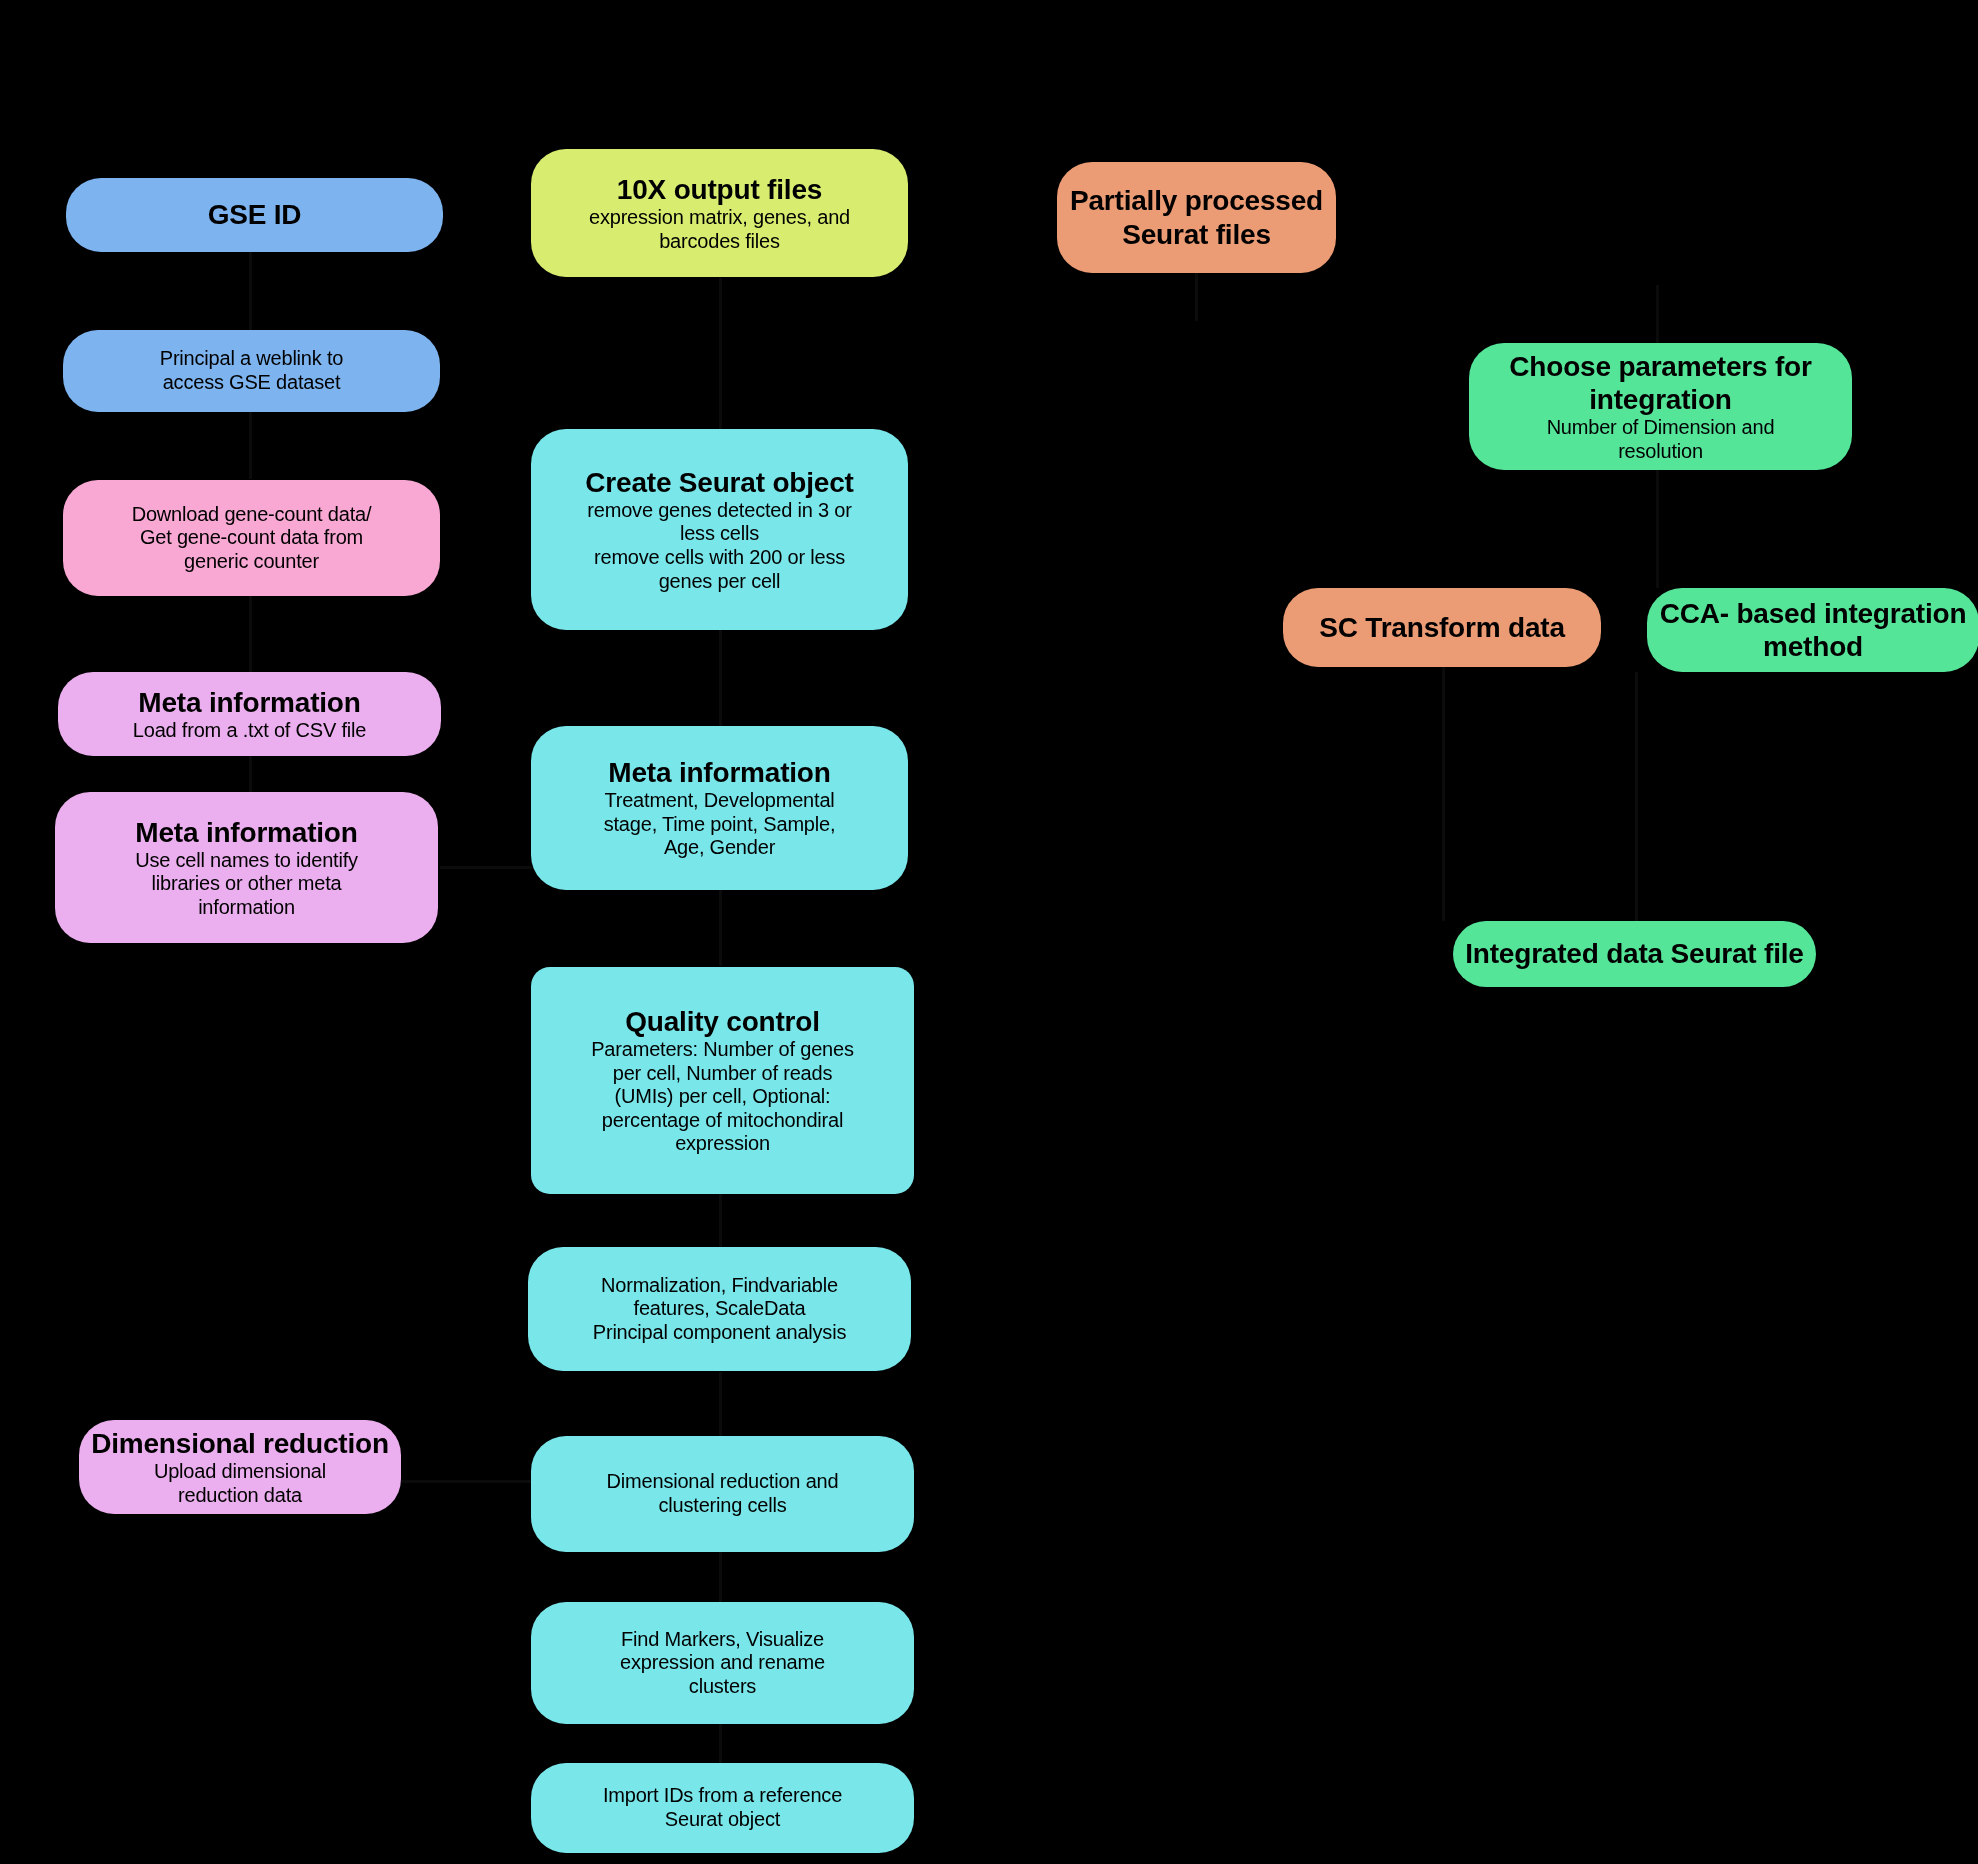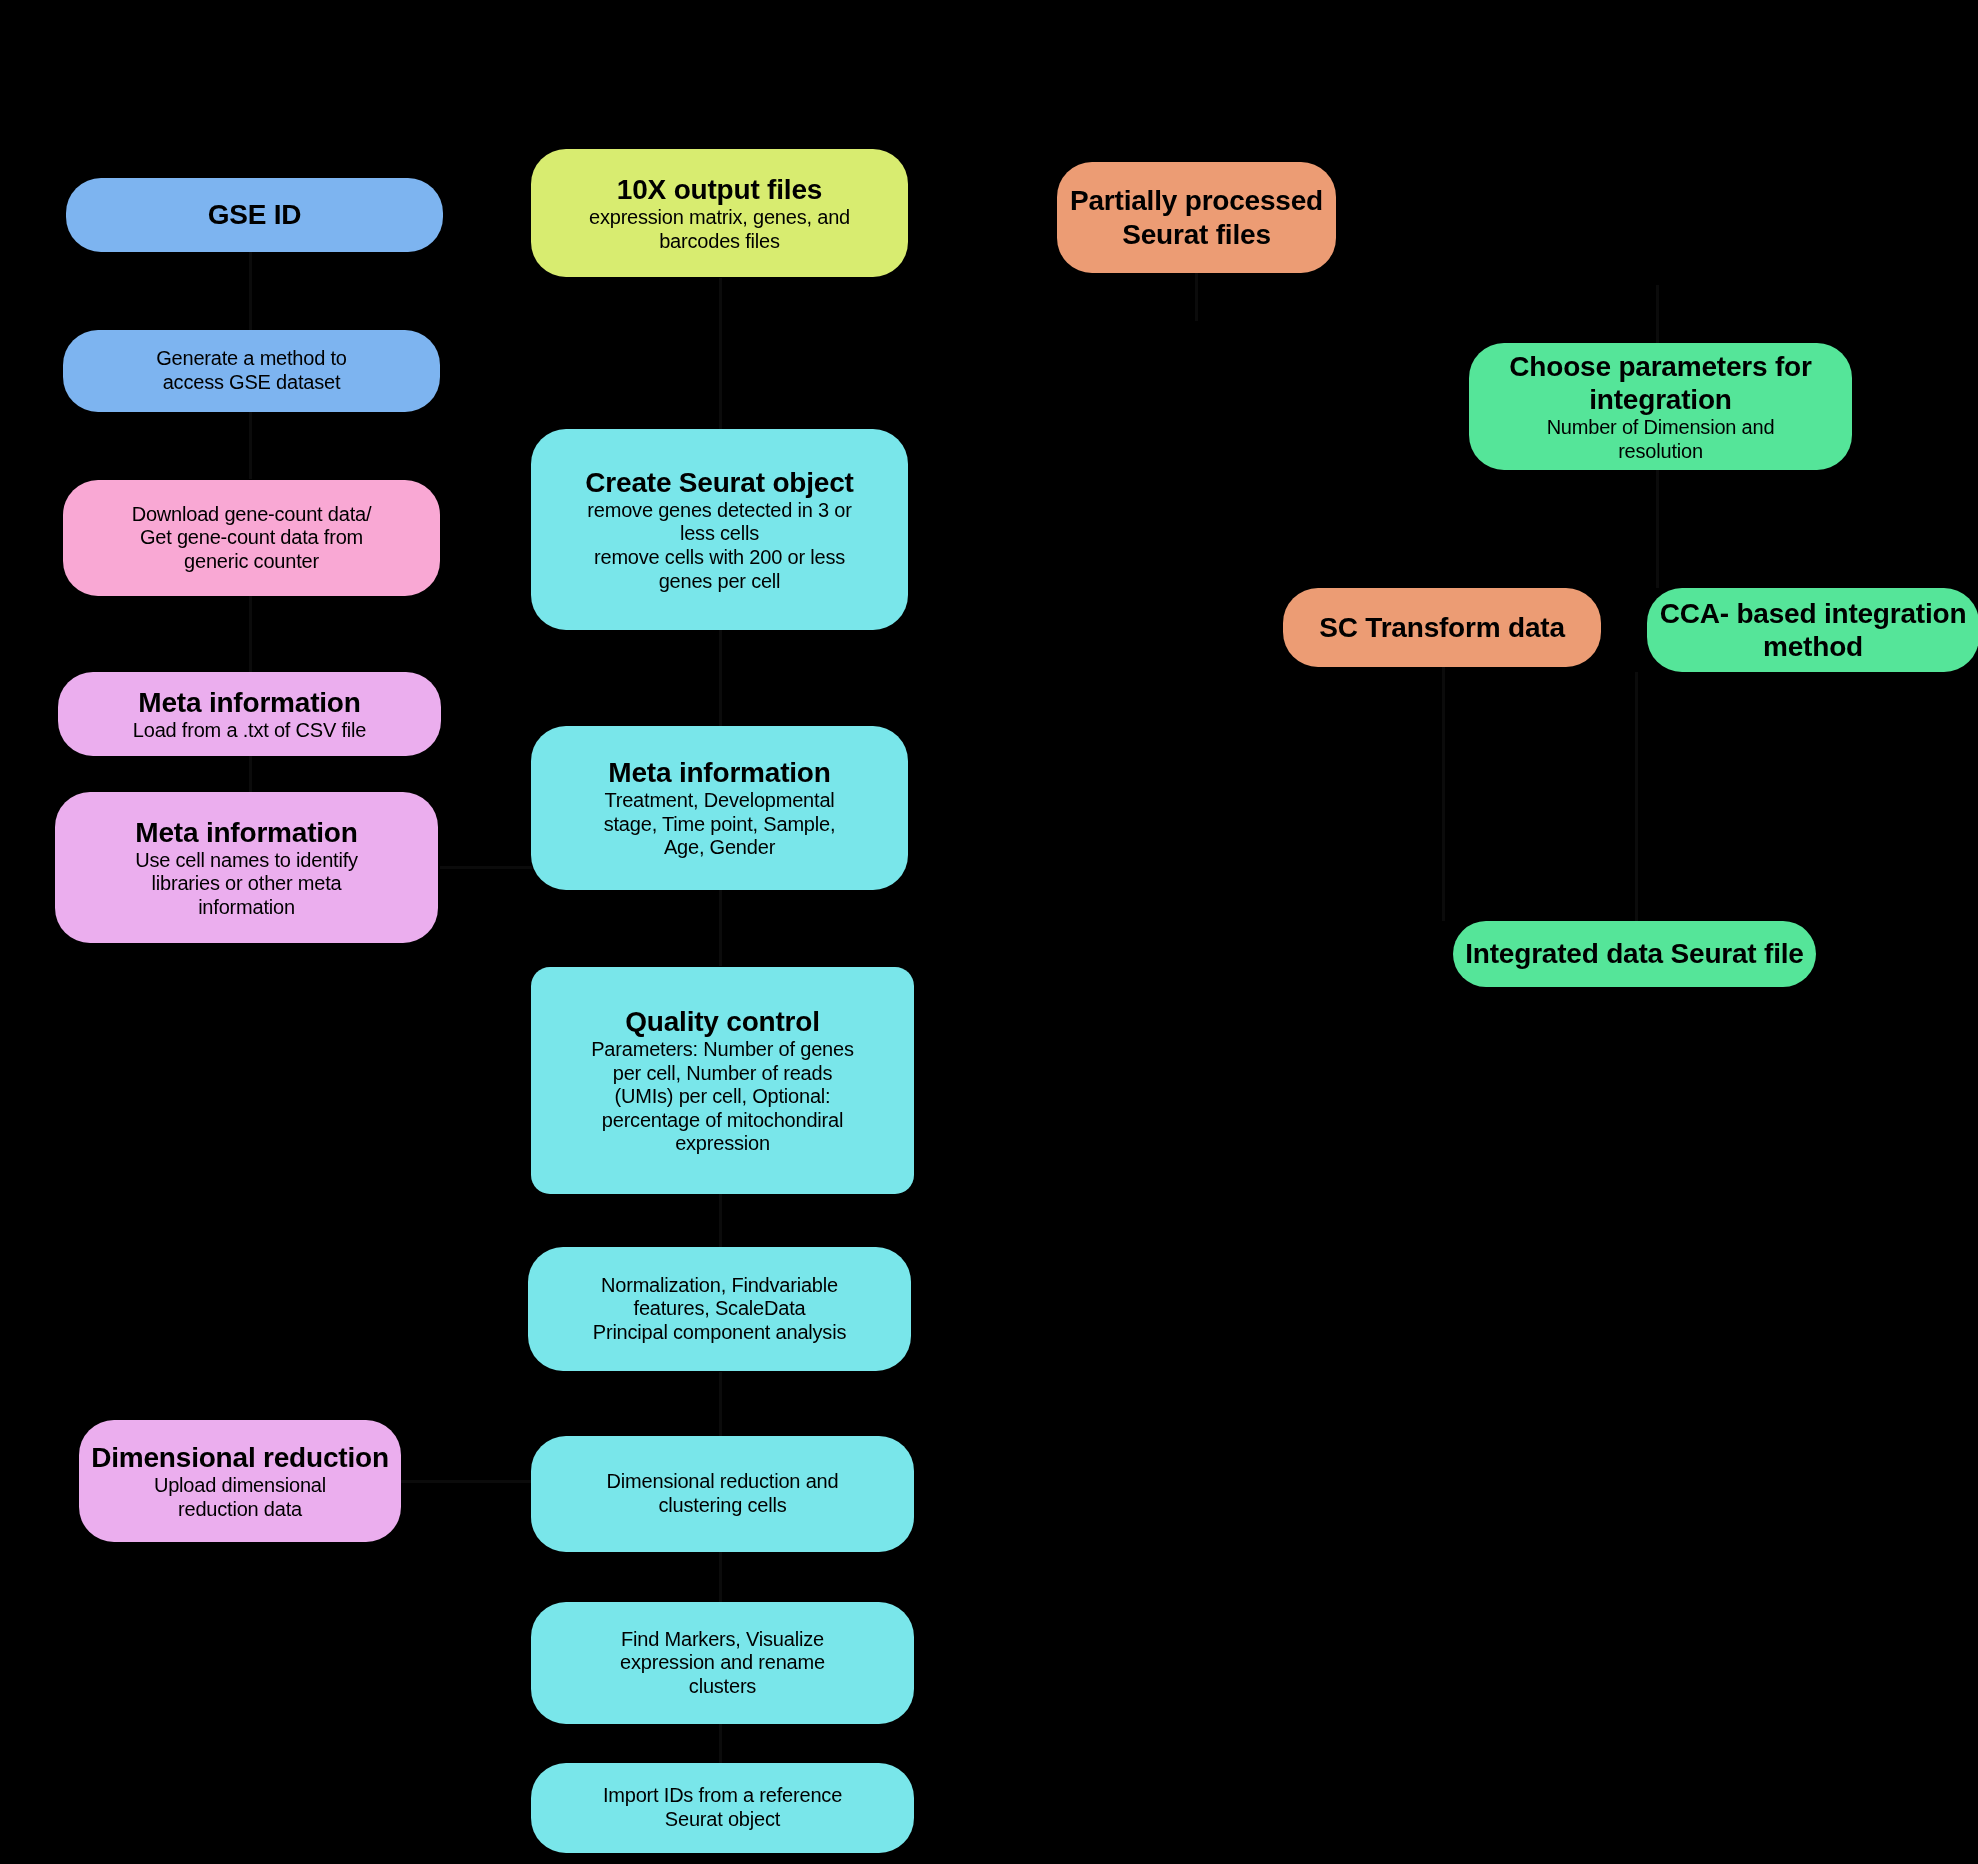--- a/index.html
+++ b/index.html
@@ -65,39 +65,39 @@
     <div class="connector" style="left: 401px; top: 1480px; width: 130px; height: 3.2px;"></div>
     <div class="connector" style="left: 1195px; top: 273px; width: 3.2px; height: 48px;"></div>
     <div class="connector" style="left: 1656px; top: 285px; width: 3.2px; height: 59px;"></div>
     <div class="connector" style="left: 1656px; top: 470px; width: 3.2px; height: 118px;"></div>
     <div class="connector" style="left: 1635px; top: 672px; width: 3.2px; height: 249px;"></div>
     <div class="connector" style="left: 1442px; top: 667px; width: 3.2px; height: 254px;"></div>
     <div class="node" style="left: 66px; top: 178px; width: 377px; height: 74px; background: rgb(125, 180, 240);">
       <div class="title">GSE ID</div>
     </div>
     <div class="node" style="left: 63px; top: 330px; width: 377px; height: 82px; background: rgb(125, 180, 240);">
-      <div class="body">Generate a method to</div>
+      <div class="body">Principal a weblink to</div>
       <div class="body">access GSE dataset</div>
     </div>
     <div class="node" style="left: 63px; top: 480px; width: 377px; height: 116px; background: #f9a8d4;">
       <div class="body">Download gene-count data/</div>
       <div class="body">Get gene-count data from</div>
       <div class="body">generic counter</div>
     </div>
     <div class="node" style="left: 58px; top: 672px; width: 383px; height: 84px; background: rgb(235, 174, 238);">
       <div class="title">Meta information</div>
       <div class="body">Load from a .txt of CSV file</div>
     </div>
     <div class="node" style="left: 55px; top: 792px; width: 383px; height: 151px; background: rgb(235, 174, 238);">
       <div class="title">Meta information</div>
       <div class="body">Use cell names to identify</div>
       <div class="body">libraries or other meta</div>
       <div class="body">information</div>
     </div>
-    <div class="node" style="left: 79px; top: 1420px; width: 322px; height: 122px; background: rgb(235, 174, 238);">
+    <div class="node" style="left: 79px; top: 1420px; width: 322px; height: 94px; background: rgb(235, 174, 238);">
       <div class="title">Dimensional reduction</div>
       <div class="body">Upload dimensional</div>
       <div class="body">reduction data</div>
     </div>
     <div class="node" style="left: 531px; top: 149px; width: 377px; height: 128px; background: rgb(216, 236, 112); text-align: center;">
       <div class="title">10X output files</div>
       <div class="body">expression matrix, genes, and</div>
       <div class="body">barcodes files</div>
     </div>
     <div class="node" style="left: 531px; top: 429px; width: 377px; height: 201px; background: rgb(121, 230, 234);">

